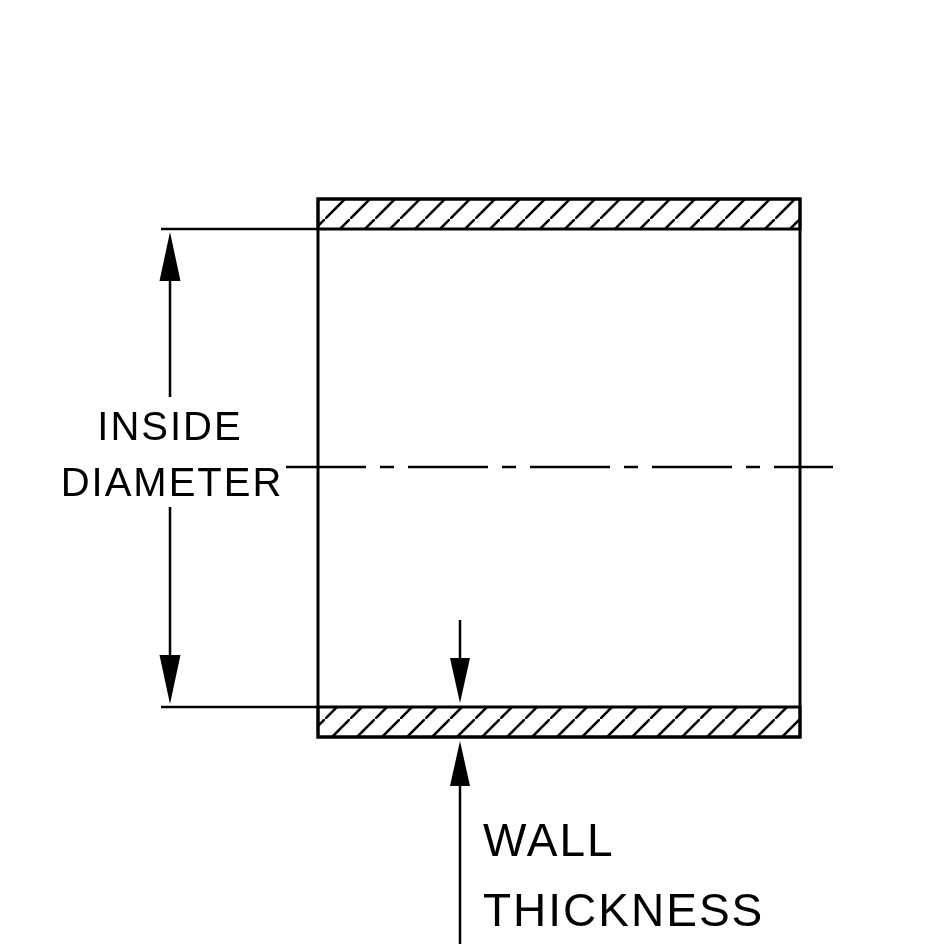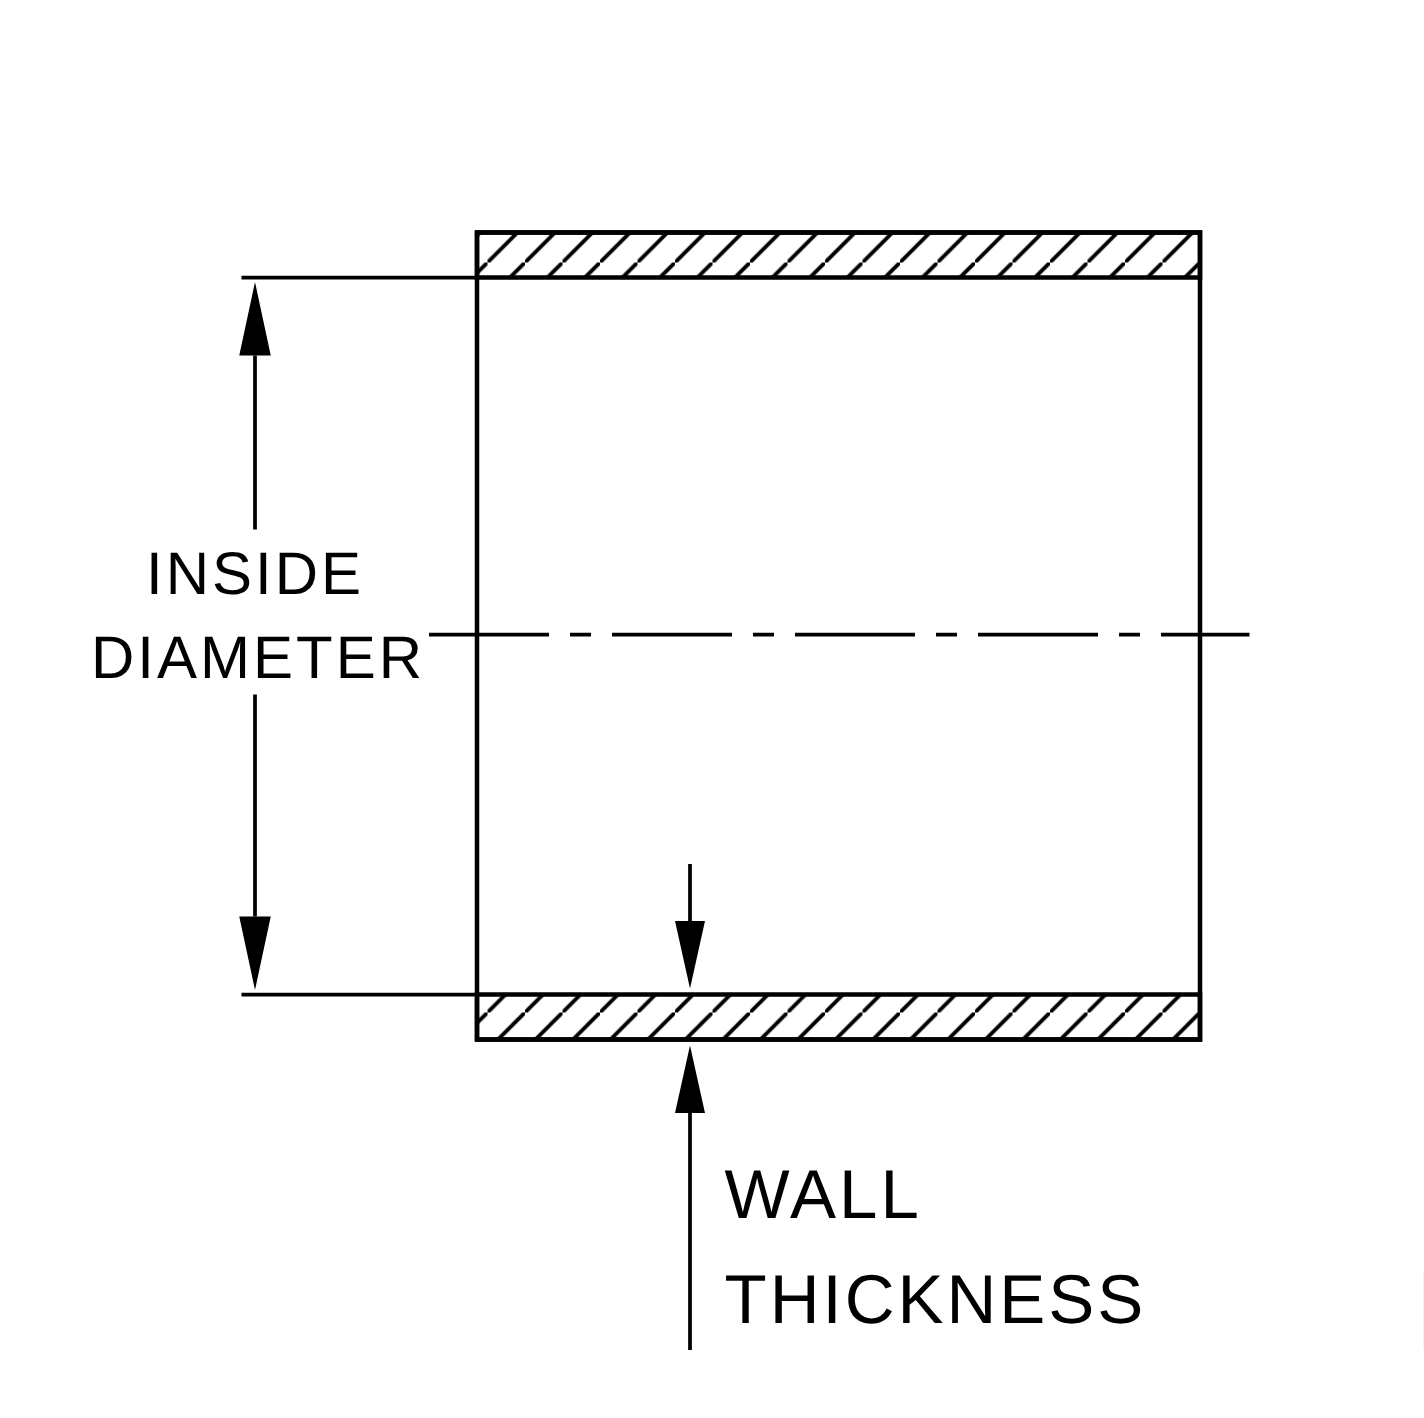--- a/index.html
+++ b/index.html
@@ -6,20 +6,21 @@
     margin: 0;
     padding: 0;
     background: #ffffff;
   }
   .stage {
     width: 949px;
     height: 900px;
     position: relative;
     background: #f9a8d4;
     overflow: hidden;
+    margin-top: 44px;
   }
   svg { display: block; }
   .label {
     font-family: "Liberation Sans", sans-serif;
     fill: currentColor;
     font-weight: 400;
   }
   .label-left {
     font-size: 40px;
     letter-spacing: 2px;

